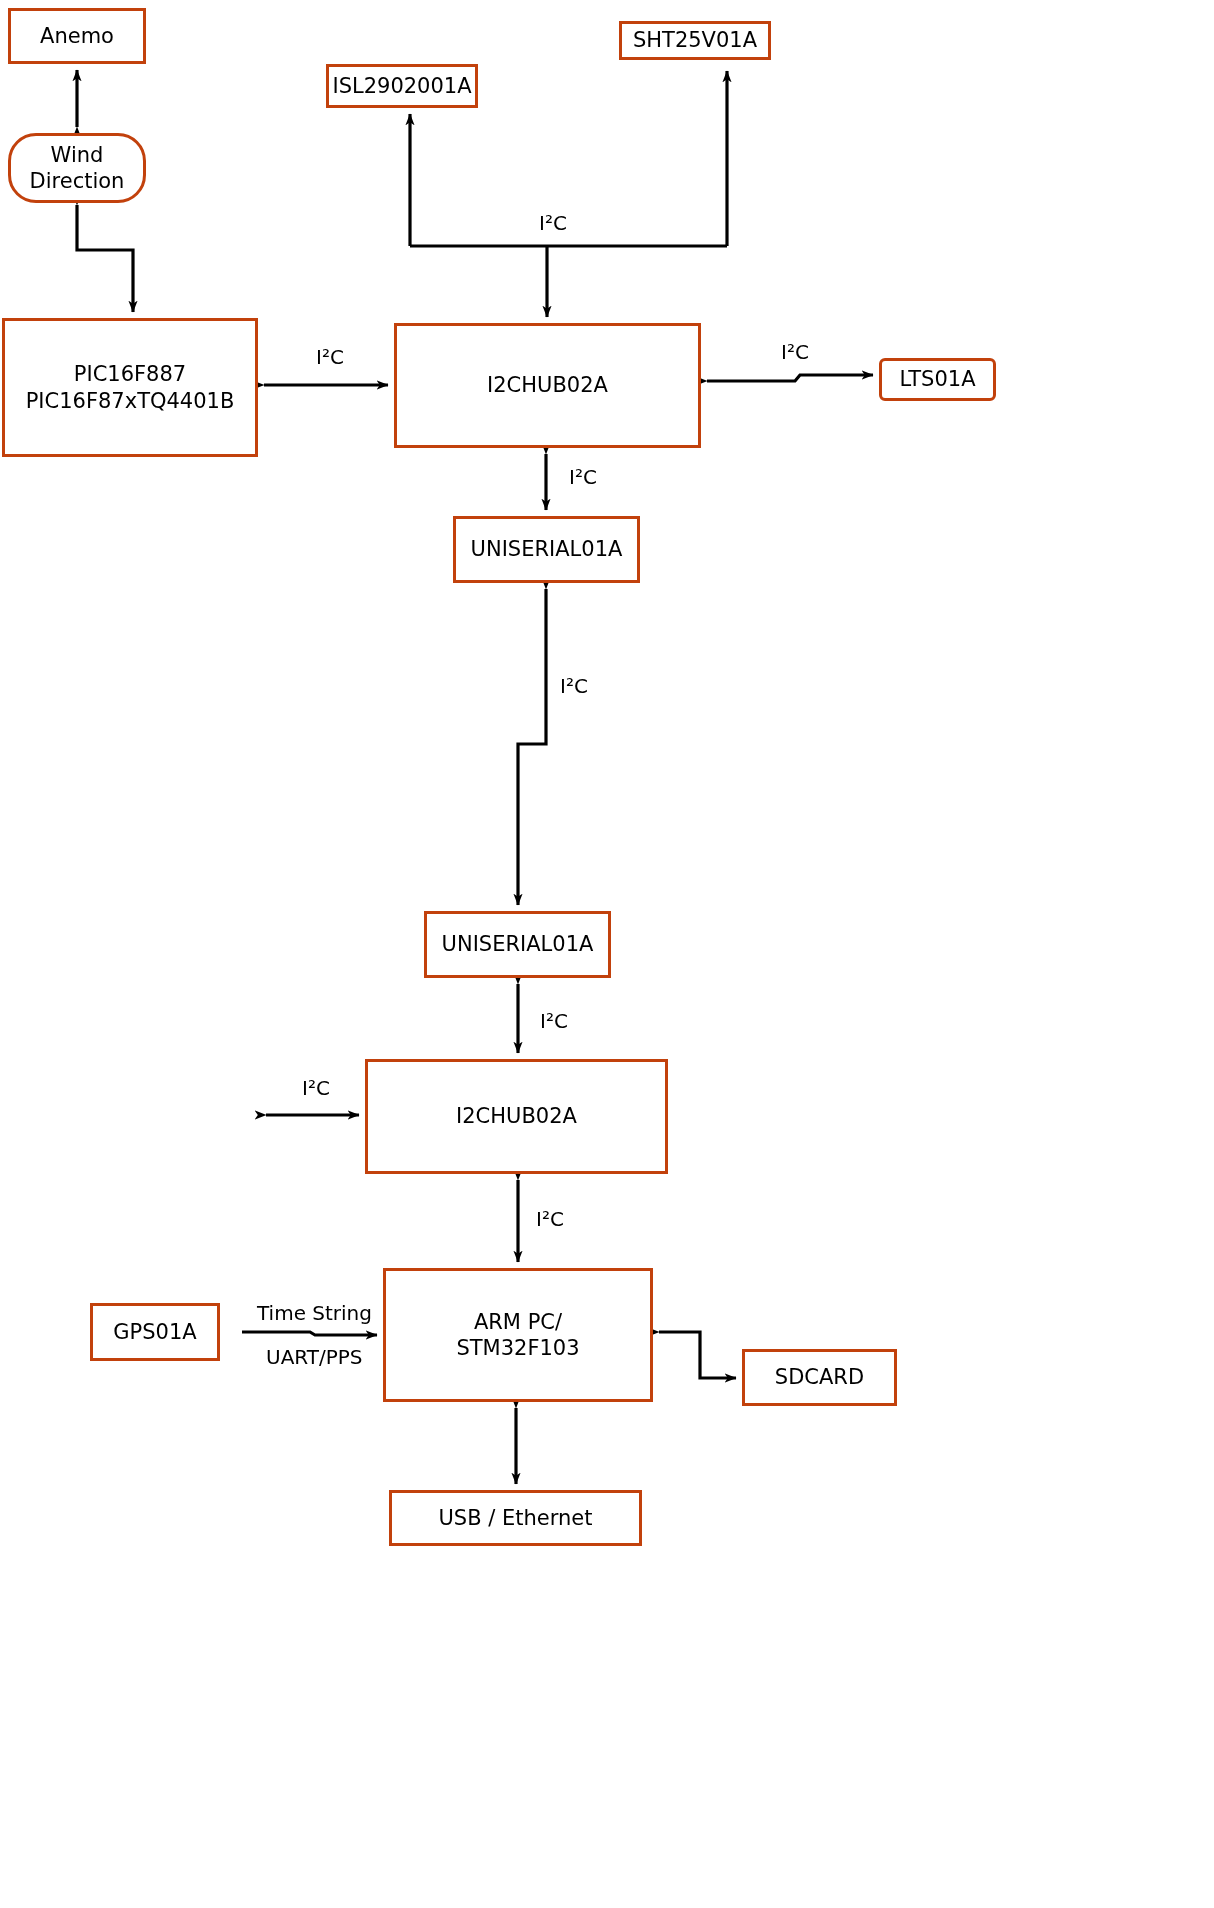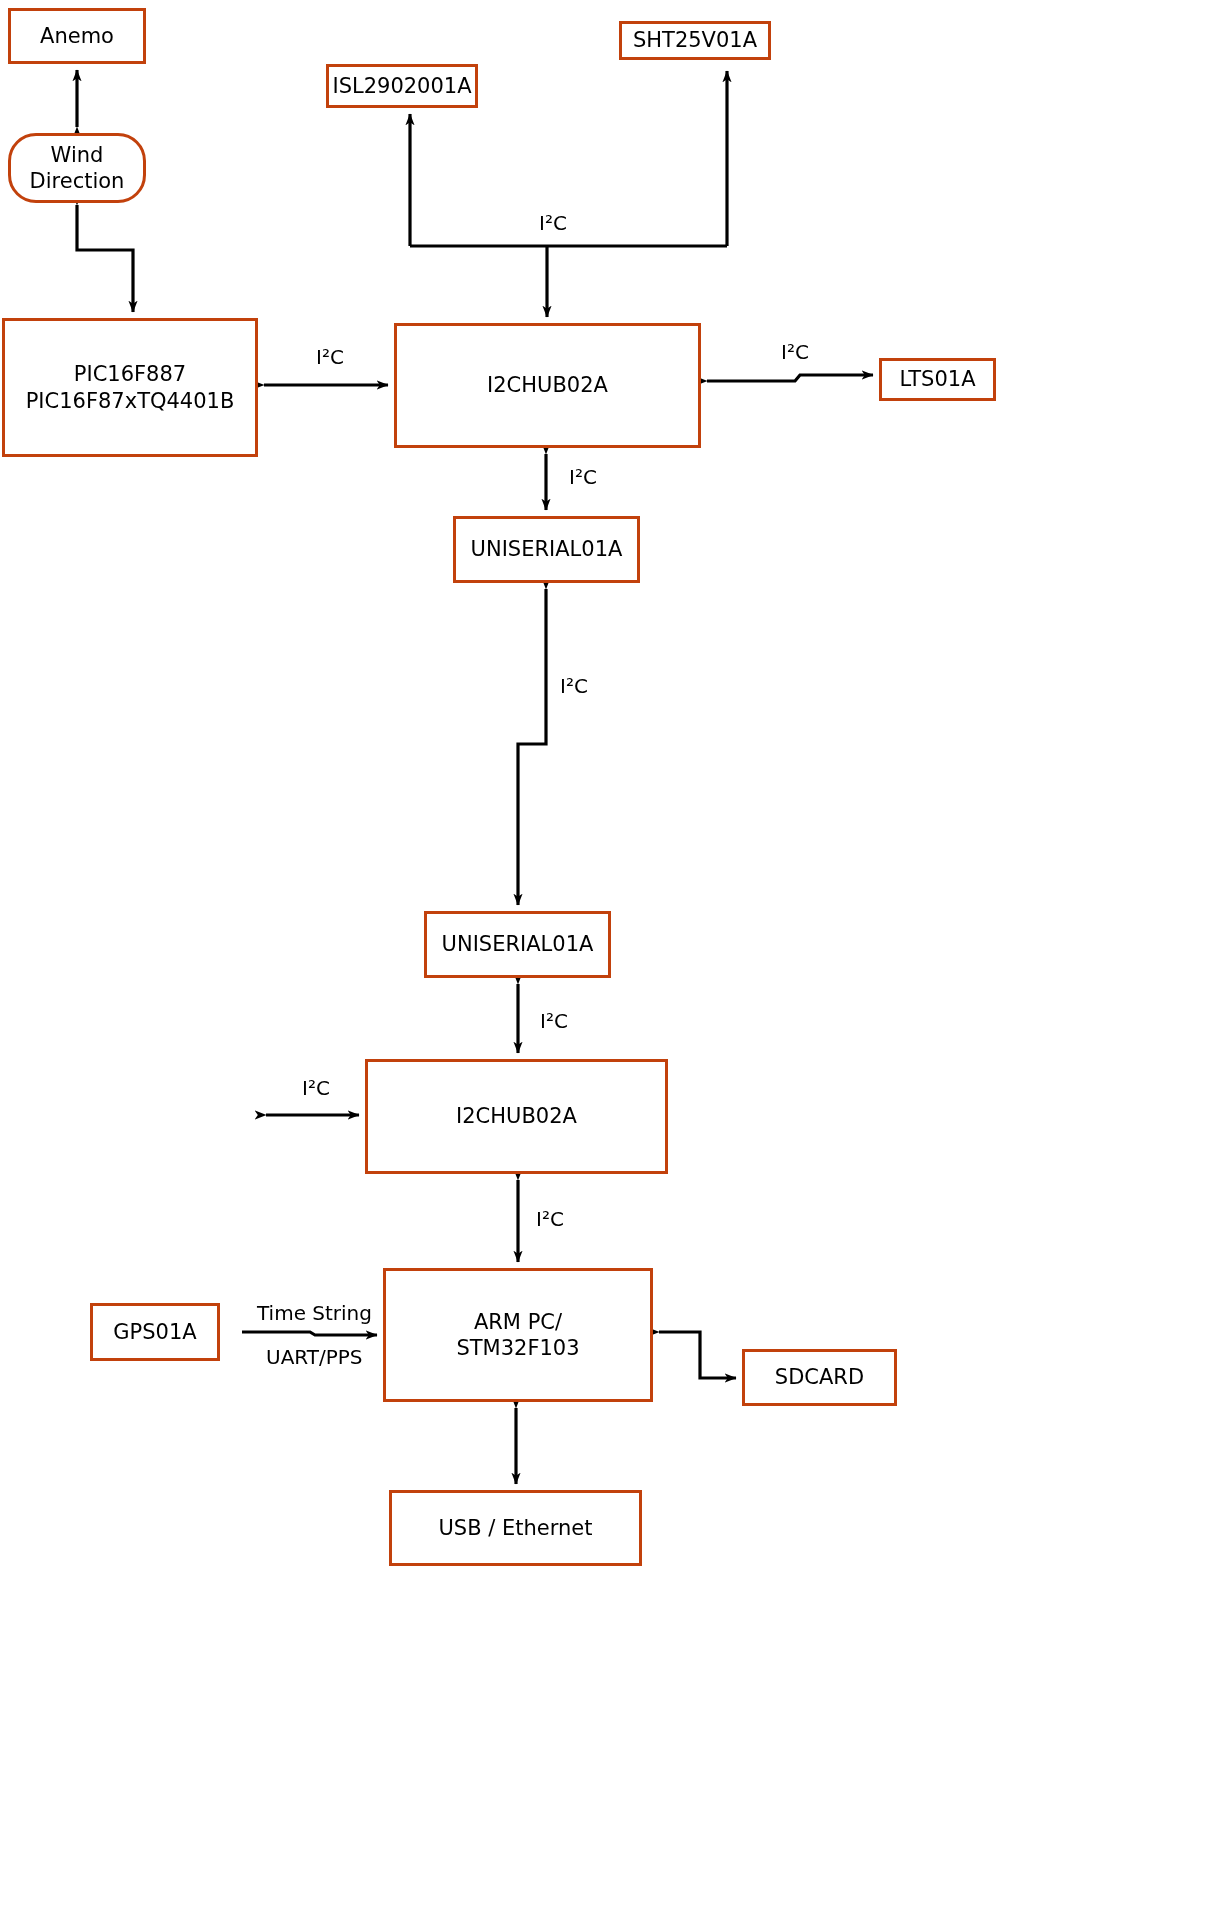--- a/index.html
+++ b/index.html
@@ -121,21 +121,21 @@
   </div>
 
   <div class="node" style="left:619px;top:21px;width:152px;height:39px;">
     <span class="lines">SHT25V01A</span>
   </div>
 
   <div class="node" style="left:394px;top:323px;width:307px;height:125px;">
     <span class="lines">I2CHUB02A</span>
   </div>
 
-  <div class="node" style="left:879px;top:358px;width:117px;height:43px;">
+  <div class="node" style="left:879px;top:358px;width:117px;height:43px;border-radius:6px;">
     <span class="lines">LTS01A</span>
   </div>
 
   <div class="node" style="left:453px;top:516px;width:187px;height:67px;">
     <span class="lines">UNISERIAL01A</span>
   </div>
 
   <div class="node" style="left:424px;top:911px;width:187px;height:67px;">
     <span class="lines">UNISERIAL01A</span>
   </div>
@@ -151,21 +151,21 @@
 
   <div class="node" style="left:383px;top:1268px;width:270px;height:134px;">
     <span class="lines">ARM PC/
 STM32F103</span>
   </div>
 
   <div class="node" style="left:742px;top:1349px;width:155px;height:57px;align-items:center;">
     <span class="lines">SDCARD</span>
   </div>
 
-  <div class="node" style="left:389px;top:1490px;width:253px;height:76px;">
+  <div class="node" style="left:389px;top:1490px;width:253px;height:56px;">
     <span class="lines">USB / Ethernet</span>
   </div>
 
   <span class="edge-label center" style="left:553px;top:213px;">I²C</span>
   <span class="edge-label center" style="left:330px;top:347px;">I²C</span>
   <span class="edge-label center" style="left:795px;top:342px;">I²C</span>
   <span class="edge-label center" style="left:583px;top:467px;">I²C</span>
   <span class="edge-label center" style="left:574px;top:676px;">I²C</span>
   <span class="edge-label center" style="left:554px;top:1011px;">I²C</span>
   <span class="edge-label center" style="left:316px;top:1078px;">I²C</span>

